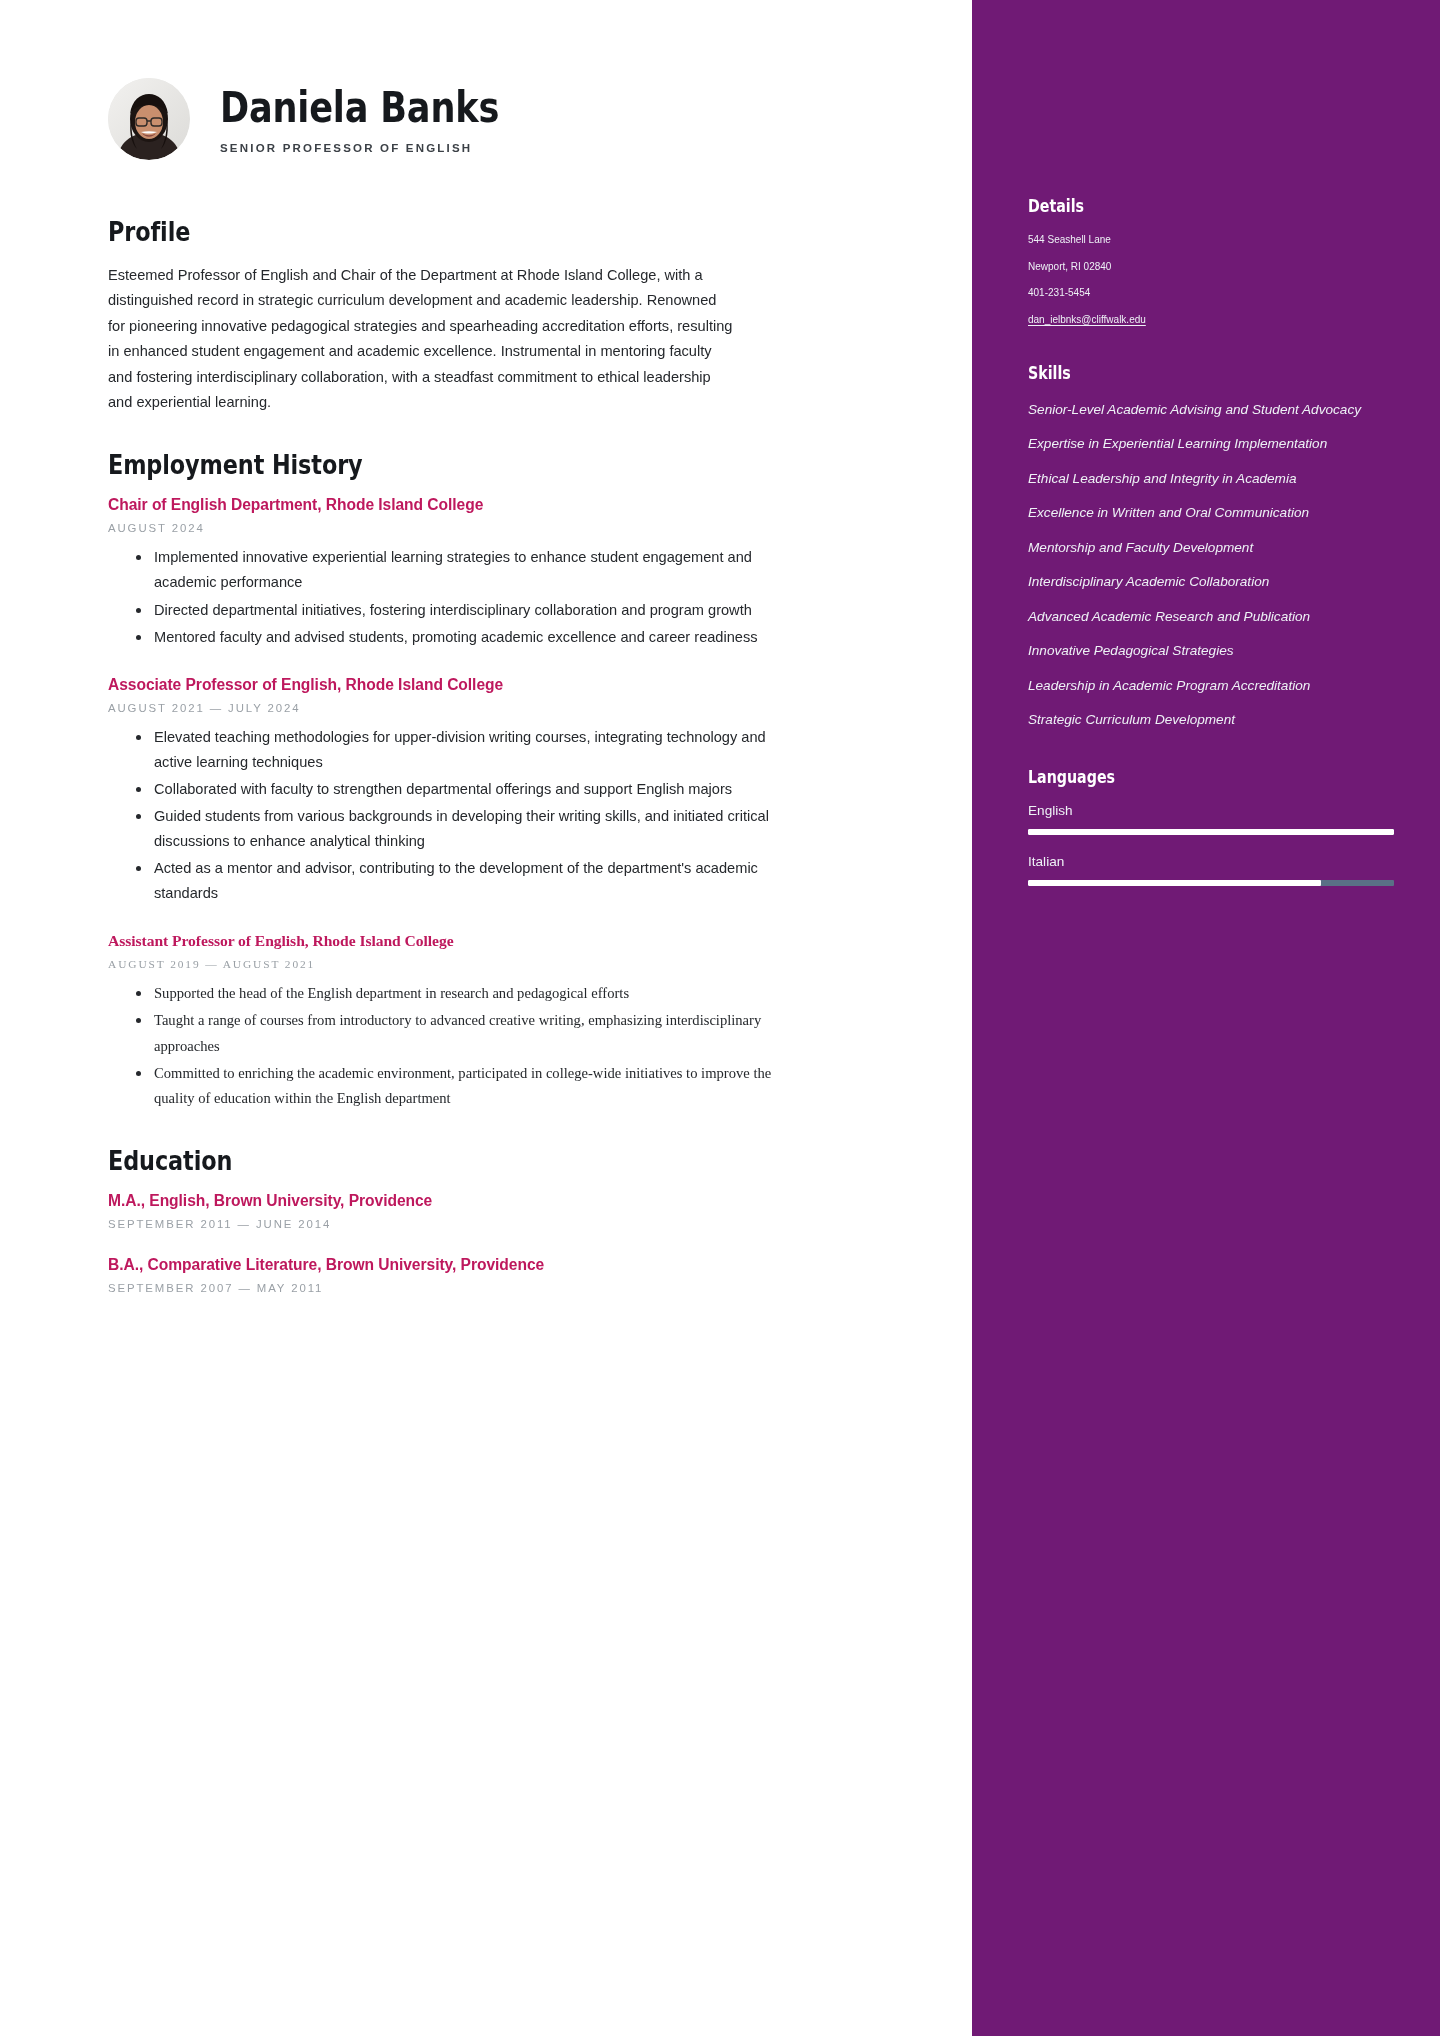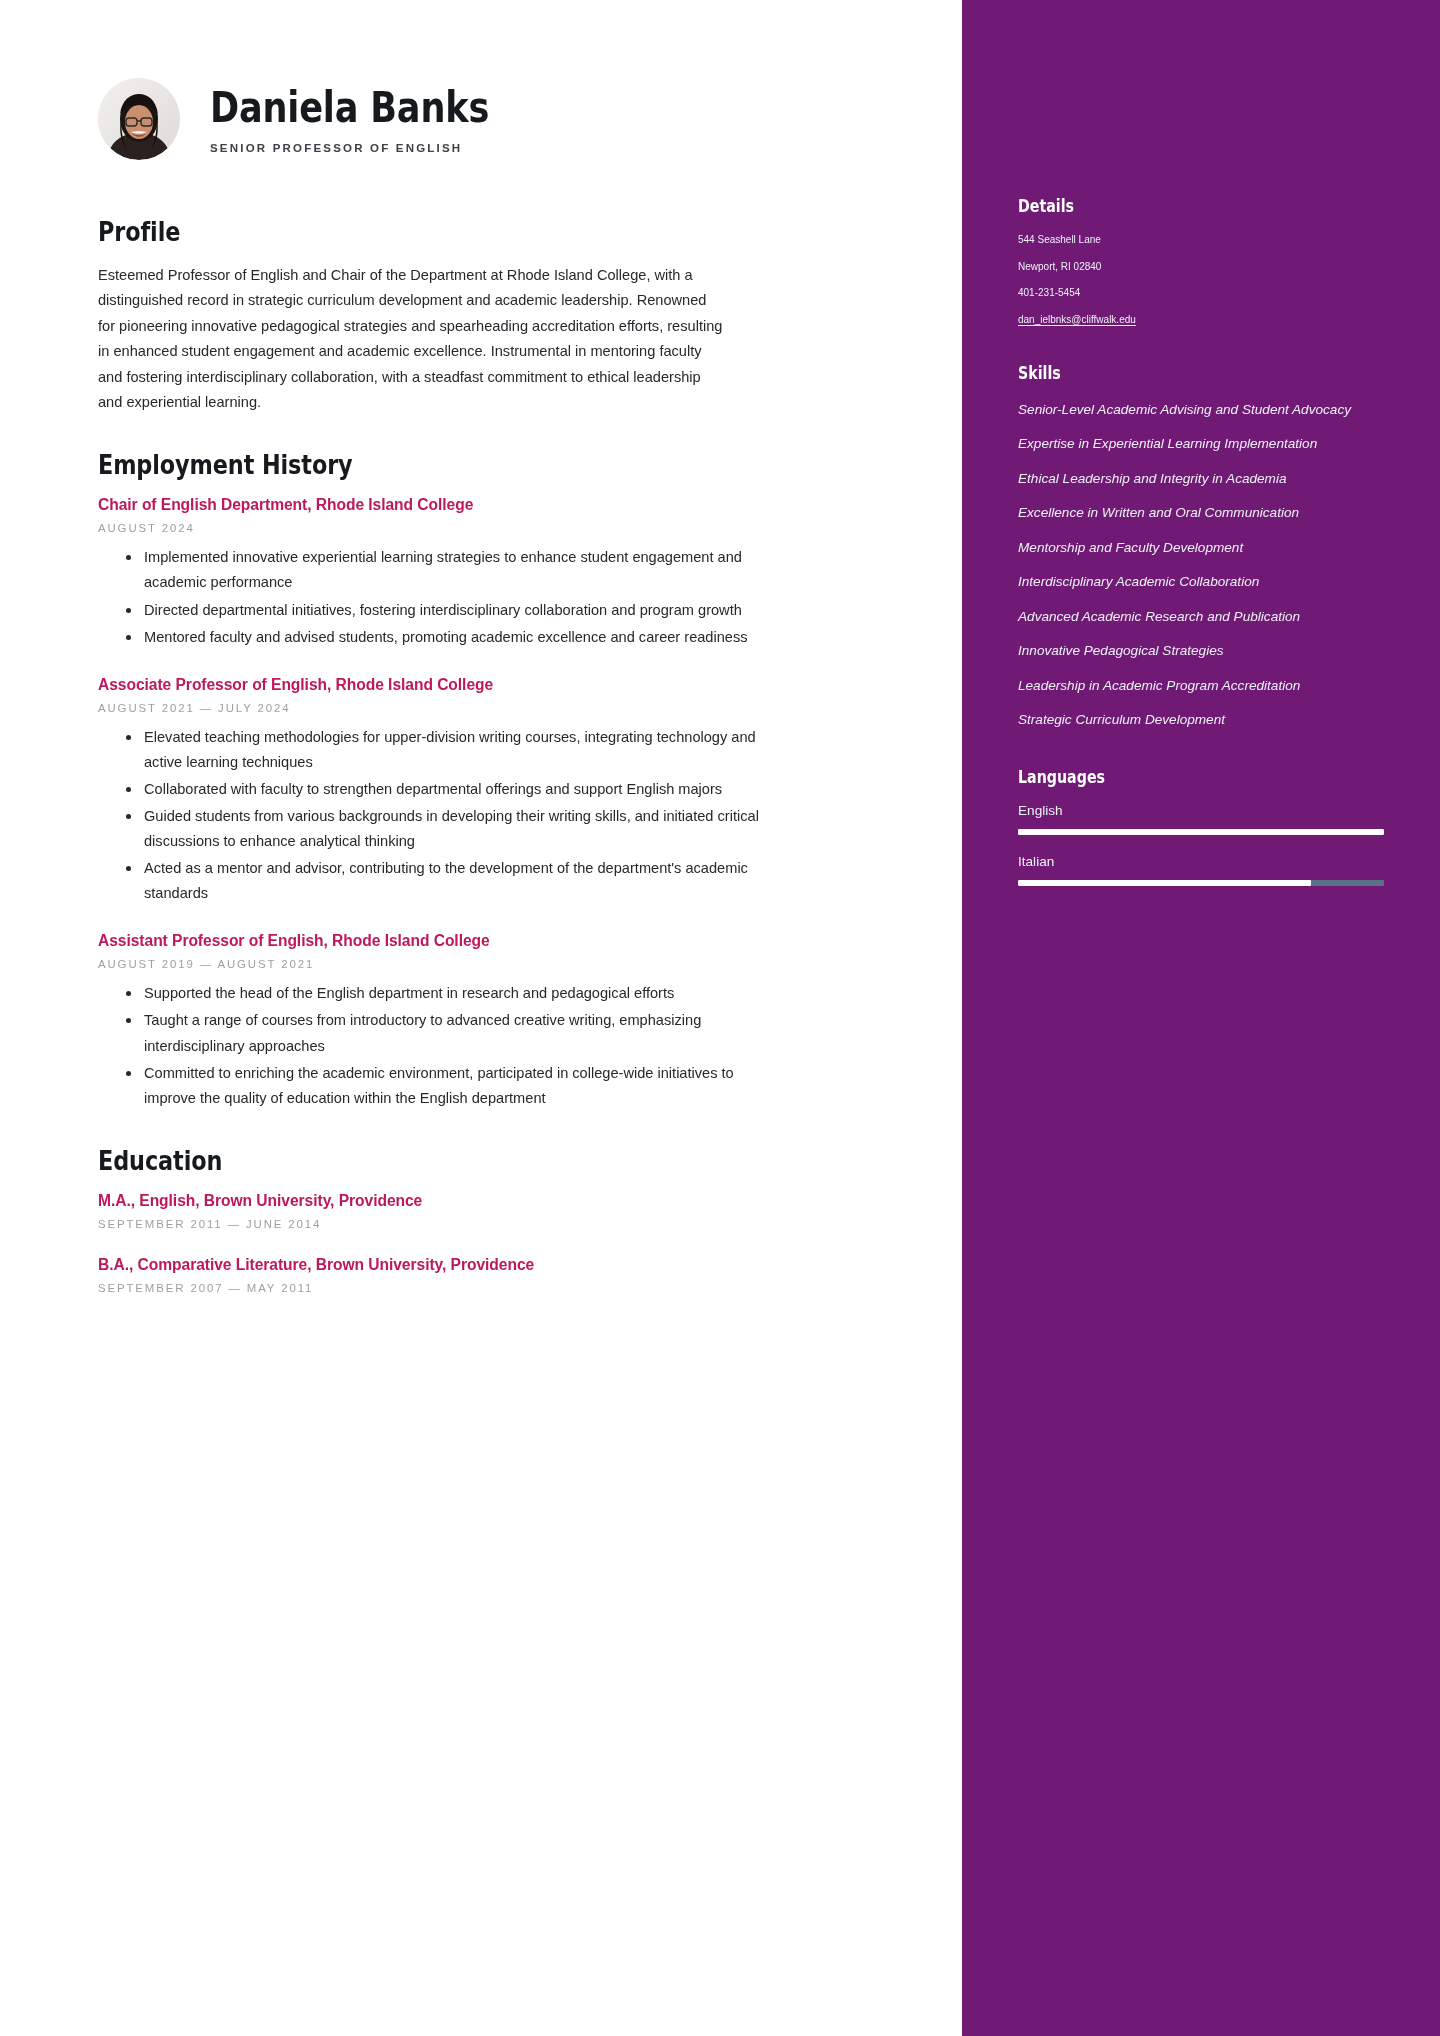--- a/index.html
+++ b/index.html
@@ -15,20 +15,21 @@
     -webkit-font-smoothing: antialiased;
   }
 
   .page {
     position: relative;
     width: 1440px;
     height: 2036px;
     display: flex;
     background: #ffffff;
     overflow: hidden;
+    padding-left: 10px;
   }
 
   
   .main-col {
     width: 962px;
     flex: 0 0 962px;
     padding: 78px 72px 40px 98px;
     background: #ffffff;
   }
 
@@ -91,21 +92,21 @@
 
   .profile-text {
     font-size: 14.6px;
     line-height: 1.74;
     color: #25282c;
     max-width: 625px;
   }
 
   
   .entry { margin-bottom: 26px; }
-  .entry:last-child { margin-bottom: 0; }
+  .entry:last-child { margin-bottom: 0; font-family: Liberation Serif, serif; }
 
   .entry-title {
     font-size: 15.6px;
     font-weight: 700;
     color: #be185d;
     letter-spacing: -0.05px;
     margin-bottom: 8px;
   }
 
   .entry-date {

